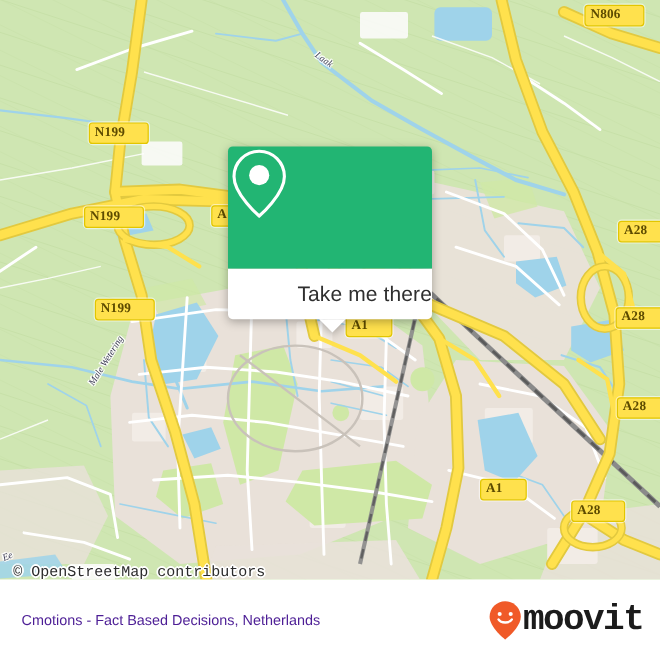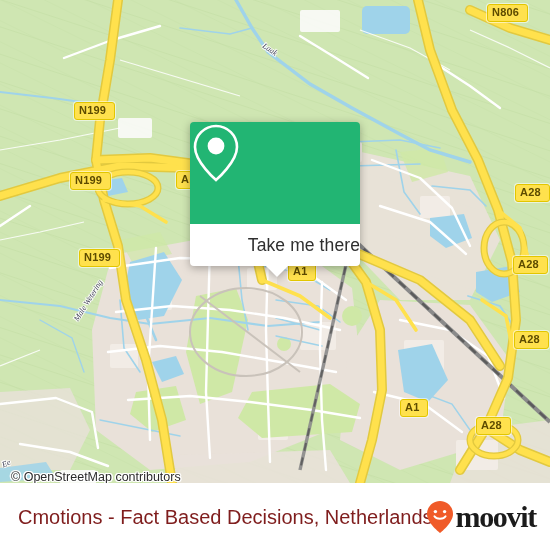--- a/index.html
+++ b/index.html
@@ -5,54 +5,54 @@
   html,body{margin:0;padding:0;background:#fff;}
   body{width:550px;height:550px;overflow:hidden;font-family:"Liberation Sans",sans-serif;}
   #app{position:relative;width:550px;height:550px;overflow:hidden;}
 
   
   #map{position:absolute;left:0;top:0;width:550px;height:483px;overflow:hidden;background:#cfe6b2;}
   #map svg{position:absolute;left:0;top:0;}
 
   
   .shield{position:absolute;background:#ffe14d;border:1px solid #e2c600;border-radius:3px;
-          color:#5d4b00;font-size:11px;font-weight:bold;line-height:13px;padding:1px 8px 2px 4px;
-          font-family:Liberation Sans, sans-serif;letter-spacing:.2px;white-space:nowrap;
+          color:#5d4b00;font-size:11px;font-weight:bold;line-height:13px;padding:1px 19px 2px 4px;
+          font-family:Liberation Serif, serif;letter-spacing:.2px;white-space:nowrap;
           box-shadow:0 0 0 1px rgba(255,255,255,.55);}
   
   .wlabel{position:absolute;color:#3d3d55;font-size:8px;font-family:"Liberation Serif",serif;
           font-style:italic;white-space:nowrap;
           text-shadow:1px 0 0 #fff,-1px 0 0 #fff,0 1px 0 #fff,0 -1px 0 #fff,1px 1px 0 #fff,-1px -1px 0 #fff;}
 
   
   #attrib{position:absolute;left:11px;top:470px;font-size:12.5px;color:#2b2b2b;
-          font-family:Liberation Sans, sans-serif;white-space:nowrap;
+          font-family:Liberation Mono, monospace;white-space:nowrap;
           text-shadow:1.4px 0 0 #fff,-1.4px 0 0 #fff,0 1.4px 0 #fff,0 -1.4px 0 #fff,
                       1px 1px 0 #fff,-1px 1px 0 #fff,1px -1px 0 #fff,-1px -1px 0 #fff;}
 
   
   #popup{position:absolute;left:190px;top:122px;width:170px;
          filter:drop-shadow(0 2px 4px rgba(0,0,0,.30));}
   #popup .top{height:102px;background:#22b573;border-radius:4px 4px 0 0;
               display:flex;align-items:center;justify-content:center;}
   #popup .bot{height:42px;background:#fff;border-radius:0 0 4px 4px;
               display:flex;align-items:center;justify-content:flex-end;}
   #popup .cta{font-size:17.5px;color:#2f2f2f;font-family:"Liberation Sans",sans-serif;
               letter-spacing:.1px;}
   #popup .tail{position:absolute;left:76px;bottom:-11px;width:0;height:0;
                border-left:11px solid transparent;border-right:11px solid transparent;
                border-top:11px solid #fff;}
 
   
   #footer{position:absolute;left:0;top:483px;width:550px;height:67px;background:#fff;overflow:hidden;}
   #caption{position:absolute;left:18px;top:50%;transform:translateY(-50%);
-           font-size:20px;color:#7f1d1d;font-family:"Liberation Sans",sans-serif;white-space:nowrap;}
+           font-size:12px;color:#4c1d95;font-family:"Liberation Sans",sans-serif;white-space:nowrap;}
   #brand{position:absolute;right:14px;top:50%;transform:translateY(-50%);
          display:flex;align-items:center;gap:1px;}
-  #brand .wordmark{font-size:30px;color:#1b1b1b;font-family:Liberation Serif, serif;
+  #brand .wordmark{font-size:30px;color:#1b1b1b;font-family:Liberation Mono, monospace;
                    font-weight:bold;letter-spacing:-1.3px;line-height:30px;}
 </style>
 </head>
 <body>
 
 <div id="app">
 
   <div id="map">
     <svg width="550" height="483" viewBox="0 0 550 483">
       <defs>

